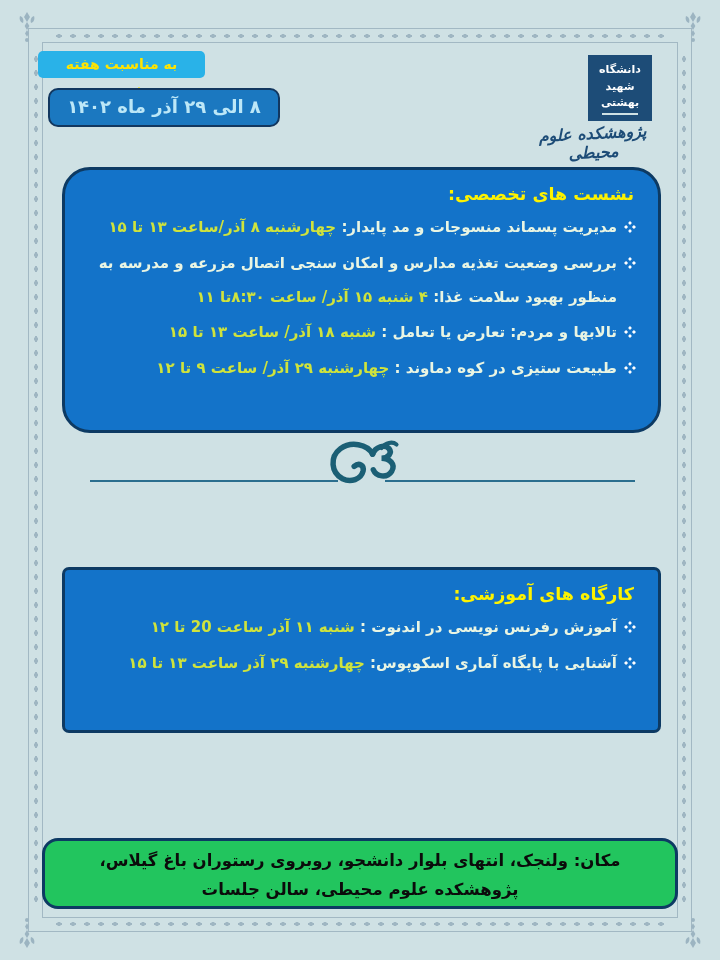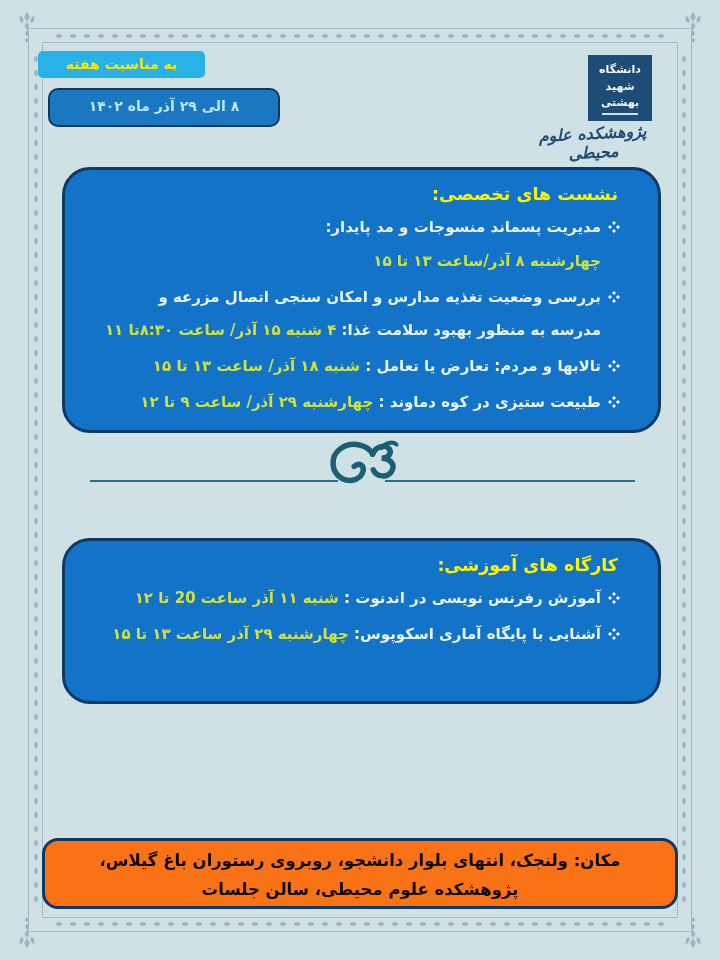--- a/index.html
+++ b/index.html
@@ -37,21 +37,21 @@
   
   .occasion-badge {
     position:absolute; top:51px; right:515px; left:38px; height:27px;
     background:#29b2e8; border-radius:5px; color:#ffe400;
     font-size:14px; font-weight:bold; text-align:center; line-height:27px;
     width:167px; right:auto;
   }
   .date-badge {
     position:absolute; top:88px; left:48px; width:232px; height:39px;
     background:#1b78c0; border:2.5px solid #12375f; border-radius:10px;
-    color:#bce7f7; font-size:14px; font-weight:bold; text-align:center; line-height:33px;
+    color:#bce7f7; font-size:18px; font-weight:bold; text-align:center; line-height:33px;
   }
 
   
   .logo-square {
     position:absolute; top:55px; right:68px; width:64px; height:66px;
     background:#1d4c77; color:#ffffff; text-align:center;
     font-size:11px; font-weight:bold; line-height:1.5; padding:7px 3px 17px;
   }
   .logo-square::after {
     content:""; position:absolute; left:14px; right:14px; bottom:6px; height:2px; background:#cfe1e4;
@@ -59,43 +59,43 @@
   .institute-calligraphy {
     position:absolute; top:124px; right:52px; width:150px;
     color:#1d4c77; font-size:16px; font-weight:bold; font-style:italic;
     text-align:center; transform:rotate(-3deg);
   }
 
   
   .panel {
     position:absolute; left:62px; width:599px;
     background:#1373c9; border:3px solid #0d3a63; border-radius:28px;
-    padding:12px 38px 8px; color:#e9f5e3;
+    padding:12px 22px 8px; color:#e9f5e3;
   }
   .panel-sessions { top:167px; height:266px; }
-  .panel-workshops { top:538px; height:166px; }
+  .panel-workshops { top:567px; height:166px;border-radius:7px; }
   .panel h2 { font-size:17.5px; font-weight:bold; color:#fdf200; margin:2px 2px 7px; }
   .item { display:flex; gap:7px; align-items:flex-start; margin-bottom:2px; }
   .item .bullet { flex:0 0 auto; width:12px; margin-top:10px; }
   .item .bullet svg { display:block; width:12px; height:12px; fill:#ffffff; }
   .item p { font-size:15px; font-weight:bold; line-height:2.25; }
   .item .t { color:#e9f5e3; }
   .item .time { color:#cfe33c; white-space:nowrap; }
 
   
   .divider-line { position:absolute; height:2px; background:#2b6e8e; top:480px; }
   .divider-line.left { right:382px; width:248px; right:auto; left:90px; }
   .divider-line.right { left:385px; width:250px; }
   .ornament { position:absolute; top:436px; left:320px; width:82px; height:54px; }
   .ornament svg { width:100%; height:100%; }
 
   
   .location-box {
     position:absolute; top:838px; left:42px; width:636px; height:71px;
-    background:#f97316; border:3px solid #0d3a63; border-radius:16px;
+    background:#22c55e; border:3px solid #0d3a63; border-radius:16px;
     color:#0b0b0b; font-size:16.5px; font-weight:bold; text-align:center;
     line-height:1.75; padding:6px 18px;
   }
 </style>
 </head>
 <body>
 
 <div class="poster">
 
   <div class="frame-outer"></div>

